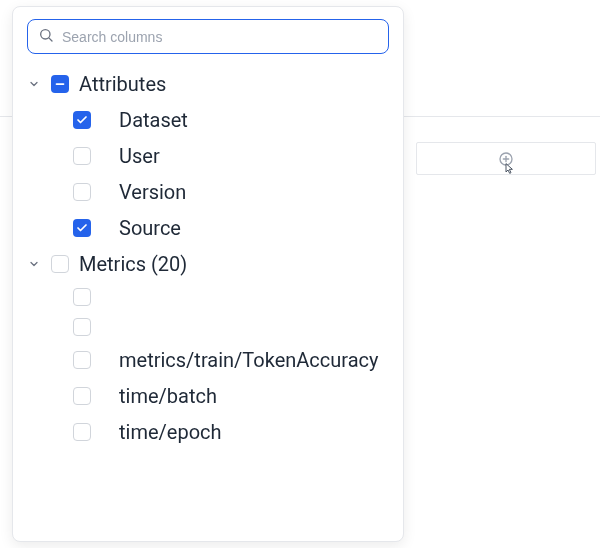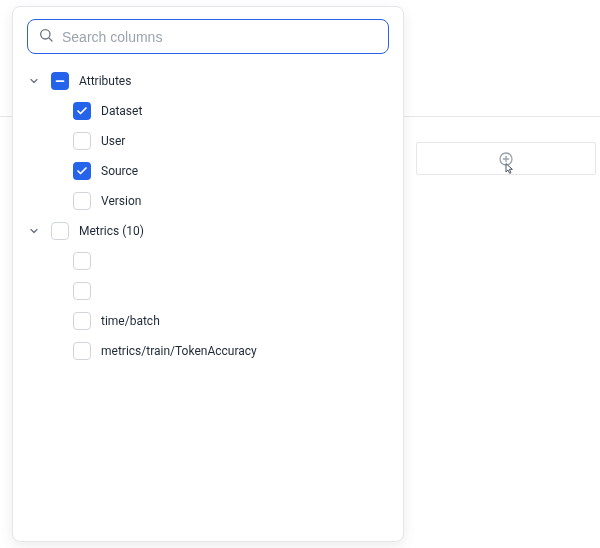--- a/index.html
+++ b/index.html
@@ -21,28 +21,28 @@
     display: flex; align-items: center; gap: 8px;
     border: 1px solid #2563eb; border-radius: 8px;
     padding: 7px 10px; margin-bottom: 12px;
   }
   .search-wrap input {
     flex: 1; border: none; outline: none; font-size: 14px; color: #111827;
     background: transparent;
   }
   .search-wrap input::placeholder { color: #9ca3af; }
 
-  .tree { font-size: 12px; }
+  .tree { font-size: 20px; }
   .group-row {
     display: flex; align-items: center; gap: 10px;
     padding: 6px 2px 6px 0;
   }
   .group-row .chev { width: 14px; display: flex; justify-content: center; }
   .item-row {
-    display: flex; align-items: center; gap: 10px;
+    display: flex; align-items: center; gap: 28px;
     padding: 6px 2px 6px 46px;
   }
 
   .cb, .cbi {
     width: 18px; height: 18px; border-radius: 4px; flex: 0 0 18px;
     display: flex; align-items: center; justify-content: center;
   }
   .cb-unchecked { border: 1.5px solid #d1d5db; background: #fff; }
   .cb-checked { background: #2563eb; }
   .cb-indet { background: #2563eb; }
@@ -102,48 +102,52 @@
             <polyline points="20 6 9 17 4 12"></polyline>
           </svg>
         </span>
         <span class="label">Dataset</span>
       </div>
       <div class="item-row">
         <span class="cb cb-unchecked"></span>
         <span class="label">User</span>
       </div>
       <div class="item-row">
+        <span class="cb cb-unchecked"></span>
+        <span class="label">Version</span>
+      </div>
+      <div class="item-row">
         <span class="cb cb-checked">
           <svg width="12" height="12" viewBox="0 0 24 24" fill="none" stroke="#ffffff" stroke-width="3.5" stroke-linecap="round" stroke-linejoin="round">
             <polyline points="20 6 9 17 4 12"></polyline>
           </svg>
         </span>
         <span class="label">Source</span>
-      </div>
-      <div class="item-row">
-        <span class="cb cb-unchecked"></span>
-        <span class="label">Version</span>
       </div>
       <div class="group-row">
         <span class="chev">
           <svg width="12" height="12" viewBox="0 0 24 24" fill="none" stroke="#6b7280" stroke-width="2.5" stroke-linecap="round" stroke-linejoin="round">
             <polyline points="6 9 12 15 18 9"></polyline>
           </svg>
         </span>
         <span class="cb cb-unchecked"></span>
-        <span class="label">Metrics (10)</span>
+        <span class="label">Metrics (20)</span>
       </div>
       <div class="item-row">
         <span class="cb cb-unchecked"></span>
       </div>
       <div class="item-row">
         <span class="cb cb-unchecked"></span>
       </div>
       <div class="item-row">
         <span class="cb cb-unchecked"></span>
+        <span class="label">metrics/train/TokenAccuracy</span>
+      </div>
+      <div class="item-row">
+        <span class="cb cb-unchecked"></span>
         <span class="label">time/batch</span>
       </div>
       <div class="item-row">
         <span class="cb cb-unchecked"></span>
-        <span class="label">metrics/train/TokenAccuracy</span>
+        <span class="label">time/epoch</span>
       </div>
     </div>
 </div>
 
 </body></html>

